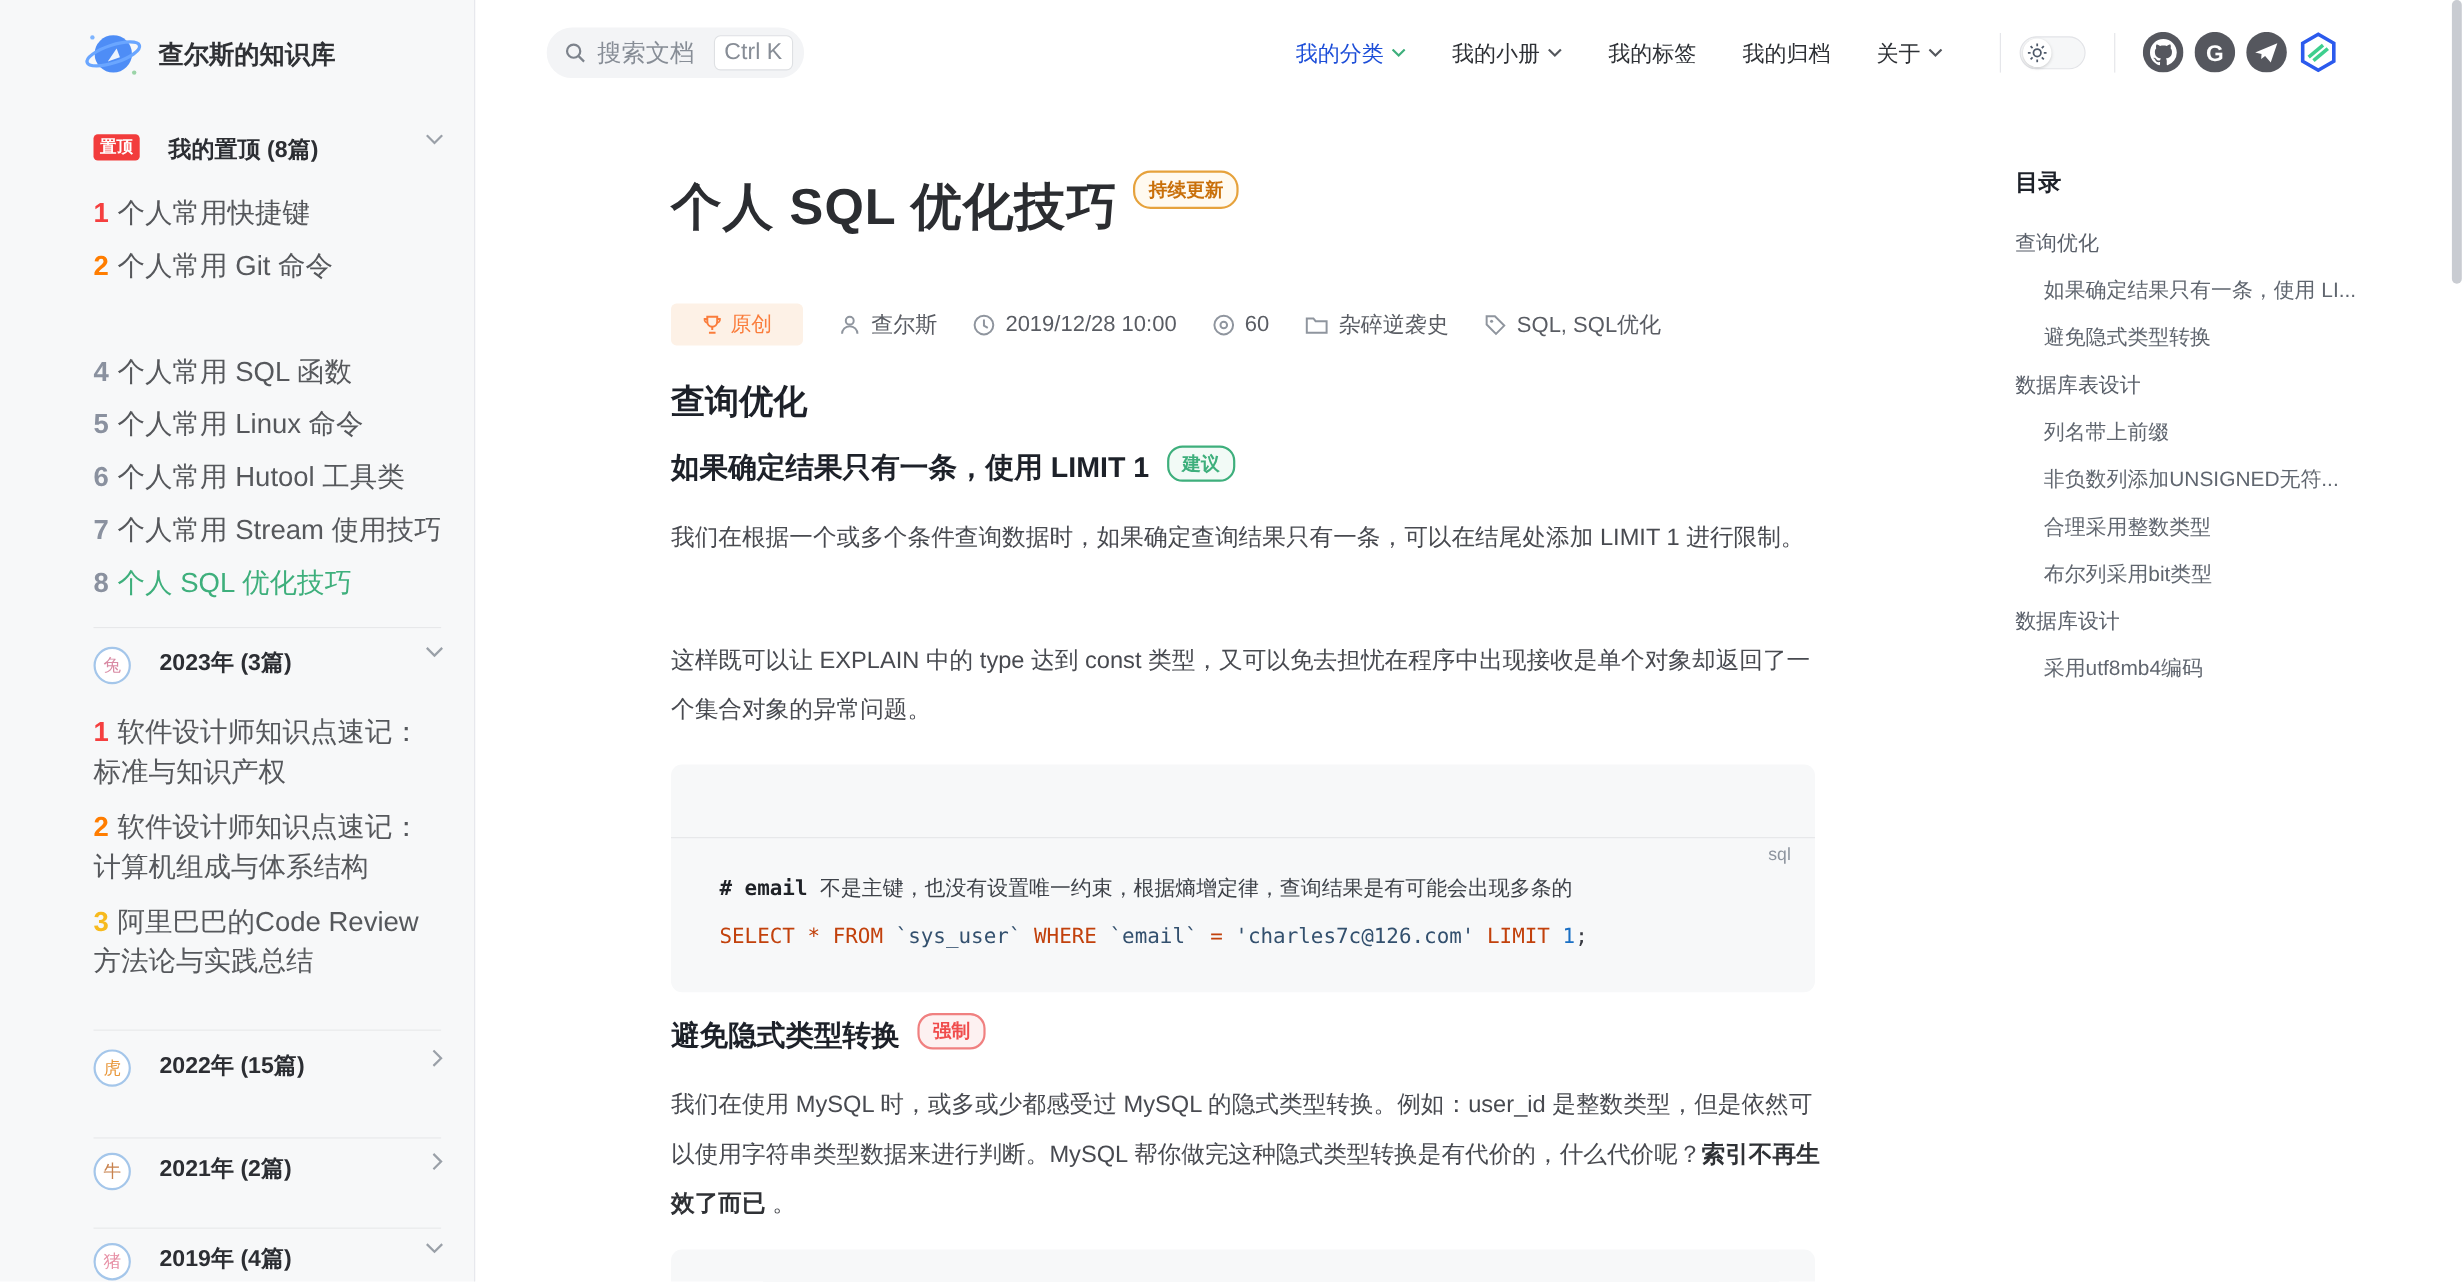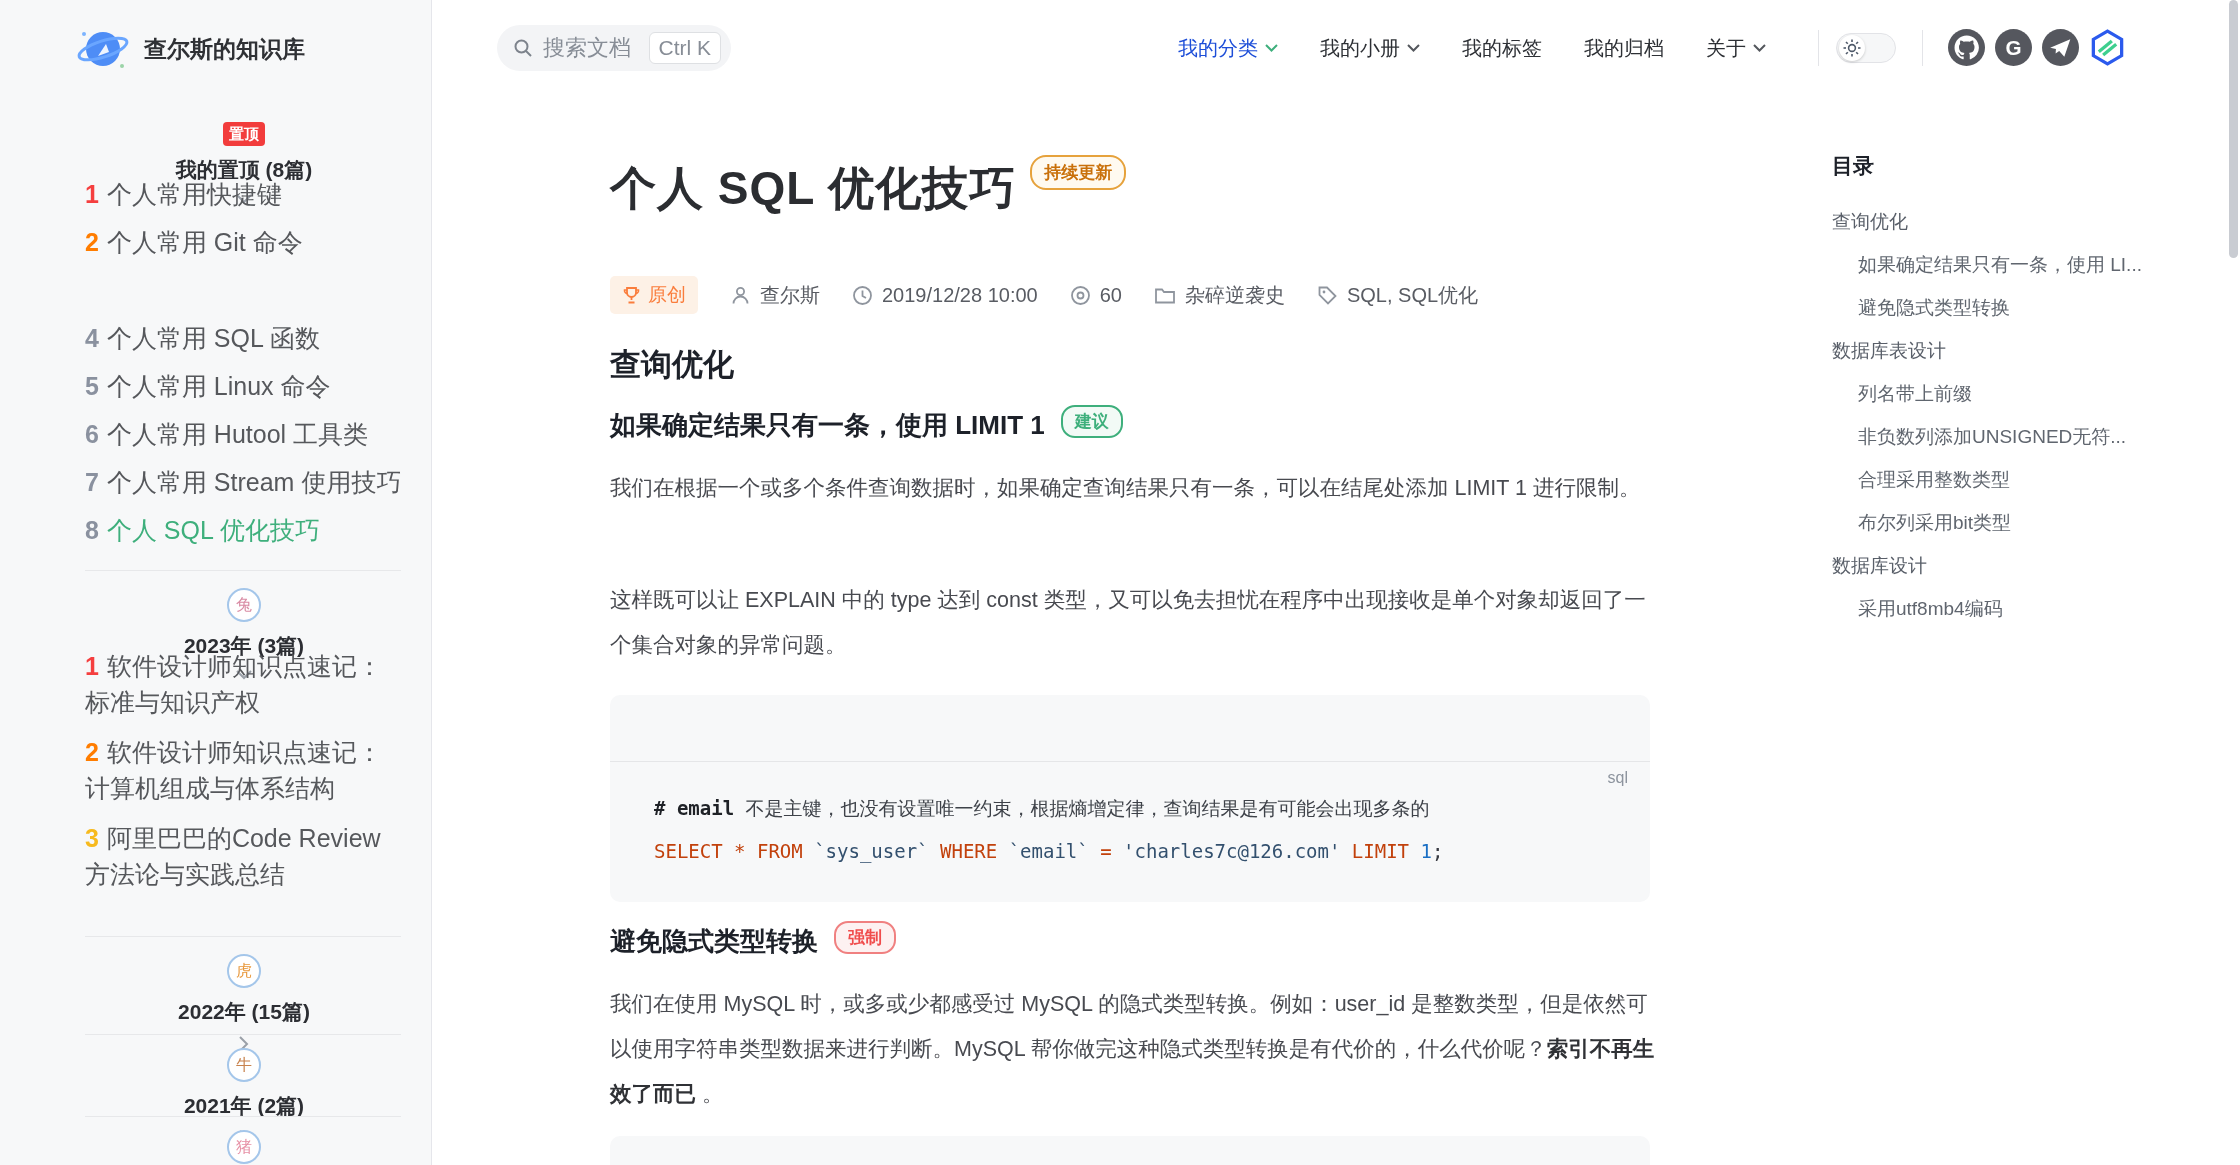--- a/index.html
+++ b/index.html
@@ -8,21 +8,21 @@
     position:relative; background:#ffffff; overflow:hidden;
     font-family:"Liberation Sans", sans-serif; color:#46484d;
   }
   
   .sidebar { position:absolute; left:0; top:0; width:432px; height:1165px;
     background:#f7f8f9; border-right:1px solid #e5e6eb; }
   .logo-row { position:absolute; left:76px; top:22px; display:flex; align-items:center; gap:14px; }
   .logo-mark { width:54px; height:54px; }
   .logo-title { font-size:23px; font-weight:bold; color:#2f3135; }
   .side-divider { position:absolute; left:85px; right:30px; height:1px; background:#e7e8ea; }
-  .sec-header { position:absolute; left:85px; right:28px; display:flex; align-items:center; gap:10px;flex-direction:column; }
+  .sec-header { position:absolute; left:85px; right:28px; display:flex; align-items:flex-start; gap:26px; }
   .sec-title { font-size:21px; font-weight:bold; color:#2c2e33; flex:1; }
   .pin-badge { background:#f23c3c; color:#fff; font-size:15px; font-weight:bold;
     padding:3px 6px; border-radius:4px; line-height:1.2; }
   .zodiac { width:34px; height:34px; border:2px solid #a4c6ea; border-radius:50%;
     background:#fff; display:flex; align-items:center; justify-content:center;
     font-size:16px; flex:none; }
   .z-rabbit{color:#d98ba4;} .z-tiger{color:#e8973a;} .z-ox{color:#c8824d;} .z-pig{color:#e791a6;}
   .side-item { position:absolute; left:85px; width:318px; font-size:25px; line-height:36px; color:#56585c; cursor:pointer; }
   .side-item .num { font-weight:bold; margin-right:8px; }
   .c1{color:#f53f3f;} .c2{color:#ff7d00;} .c3{color:#f7ba1e;} .cg{color:#8a919f;}
@@ -49,21 +49,21 @@
   .article { position:absolute; left:610px; top:0; width:1040px; }
   .h1-row { position:absolute; top:158px; }
   .h1 { display:inline; font-size:46px; font-weight:bold; color:#2b2d31; letter-spacing:1px; }
   .badge-update { display:inline-block; transform:translateY(-26px); margin-left:14px;
     border:2px solid #e6a23c; color:#c9700a; background:#fffaf0; font-size:17px; font-weight:bold;
     padding:4px 12px; border-radius:16px; white-space:nowrap; }
   .meta-row { position:absolute; top:276px; display:flex; align-items:center; gap:32px;
     font-size:20px; color:#595c63; }
   .meta-item { display:flex; align-items:center; gap:9px; }
   .badge-origin { display:flex; align-items:center; gap:7px; background:#fdf1e6; color:#fa7d3c;
-    font-size:19px; padding:6px 12px; border-radius:5px; }
+    font-size:19px; padding:6px 28px; border-radius:5px; }
   .h2 { position:absolute; top:344px; font-size:31px; font-weight:bold; color:#1d2129; }
   .h3 { font-size:26px; font-weight:bold; color:#1d2129; }
   .h3-row { position:absolute; display:flex; align-items:center; gap:16px; }
   .pill { font-size:17px; font-weight:bold; padding:3px 12px; border-radius:14px; transform:translateY(-4px); }
   .pill-green { color:#3eaf7c; border:2px solid #3eaf7c; background:#f2faf6; }
   .pill-red { color:#f04c4c; border:2px solid #f08080; background:#fdf1f1; }
   .para { position:absolute; width:1045px; font-size:21.5px; line-height:45px; color:#484a50; }
   .para b { color:#2f3135; }
   
   .code-card { position:absolute; top:695px; width:1040px; height:207px;

